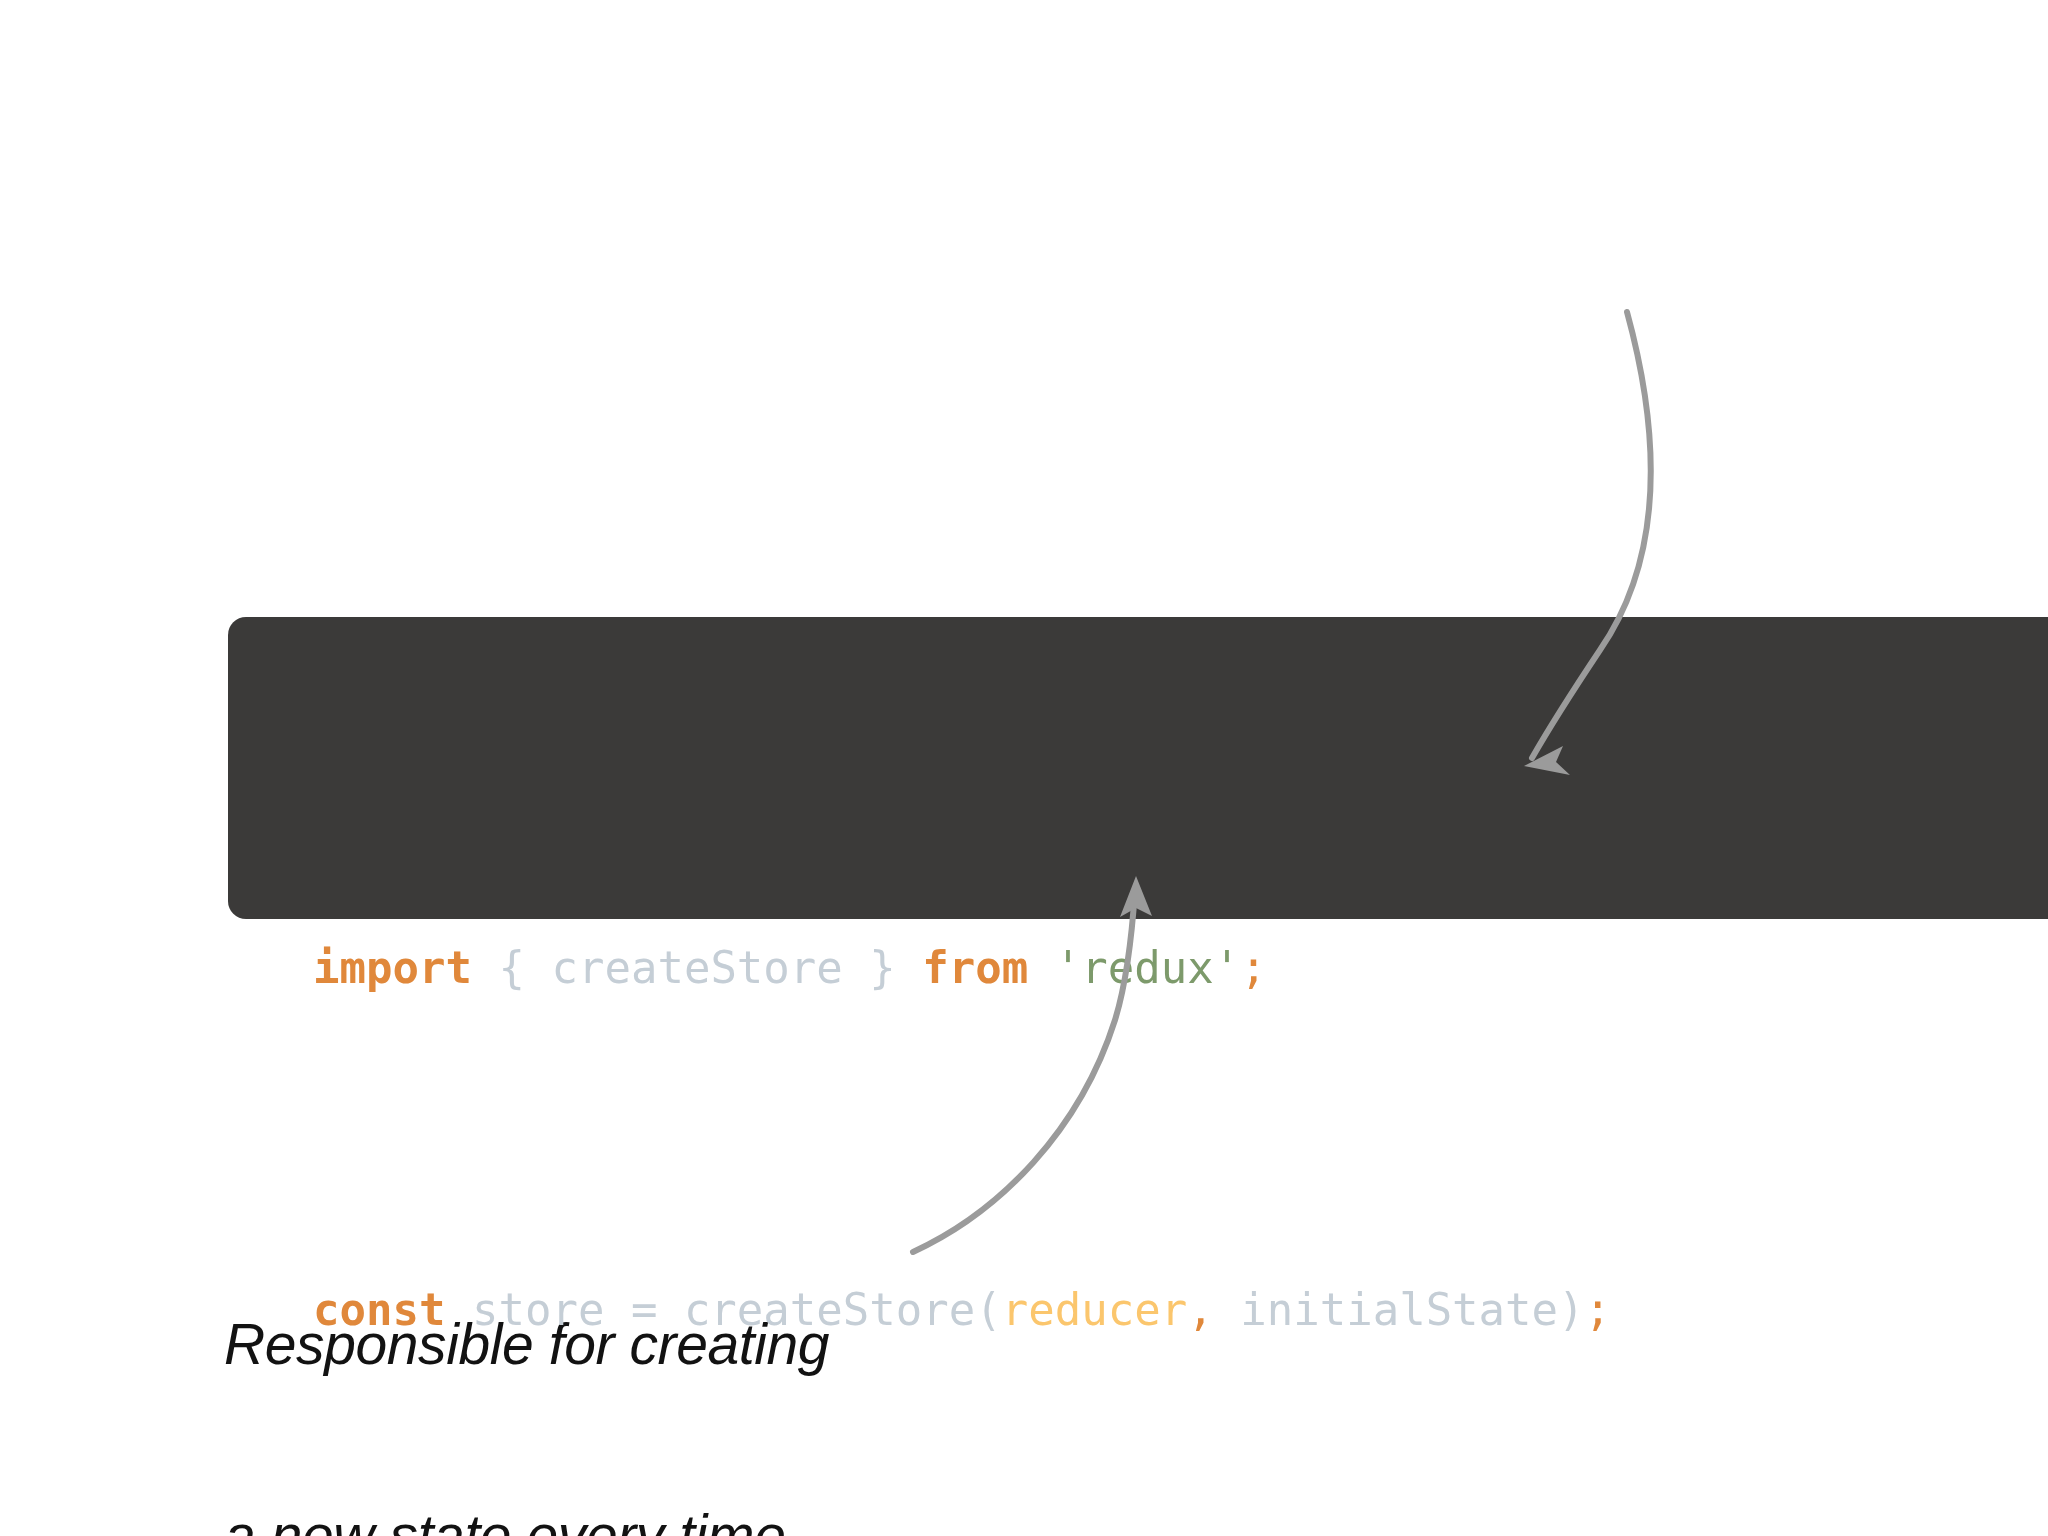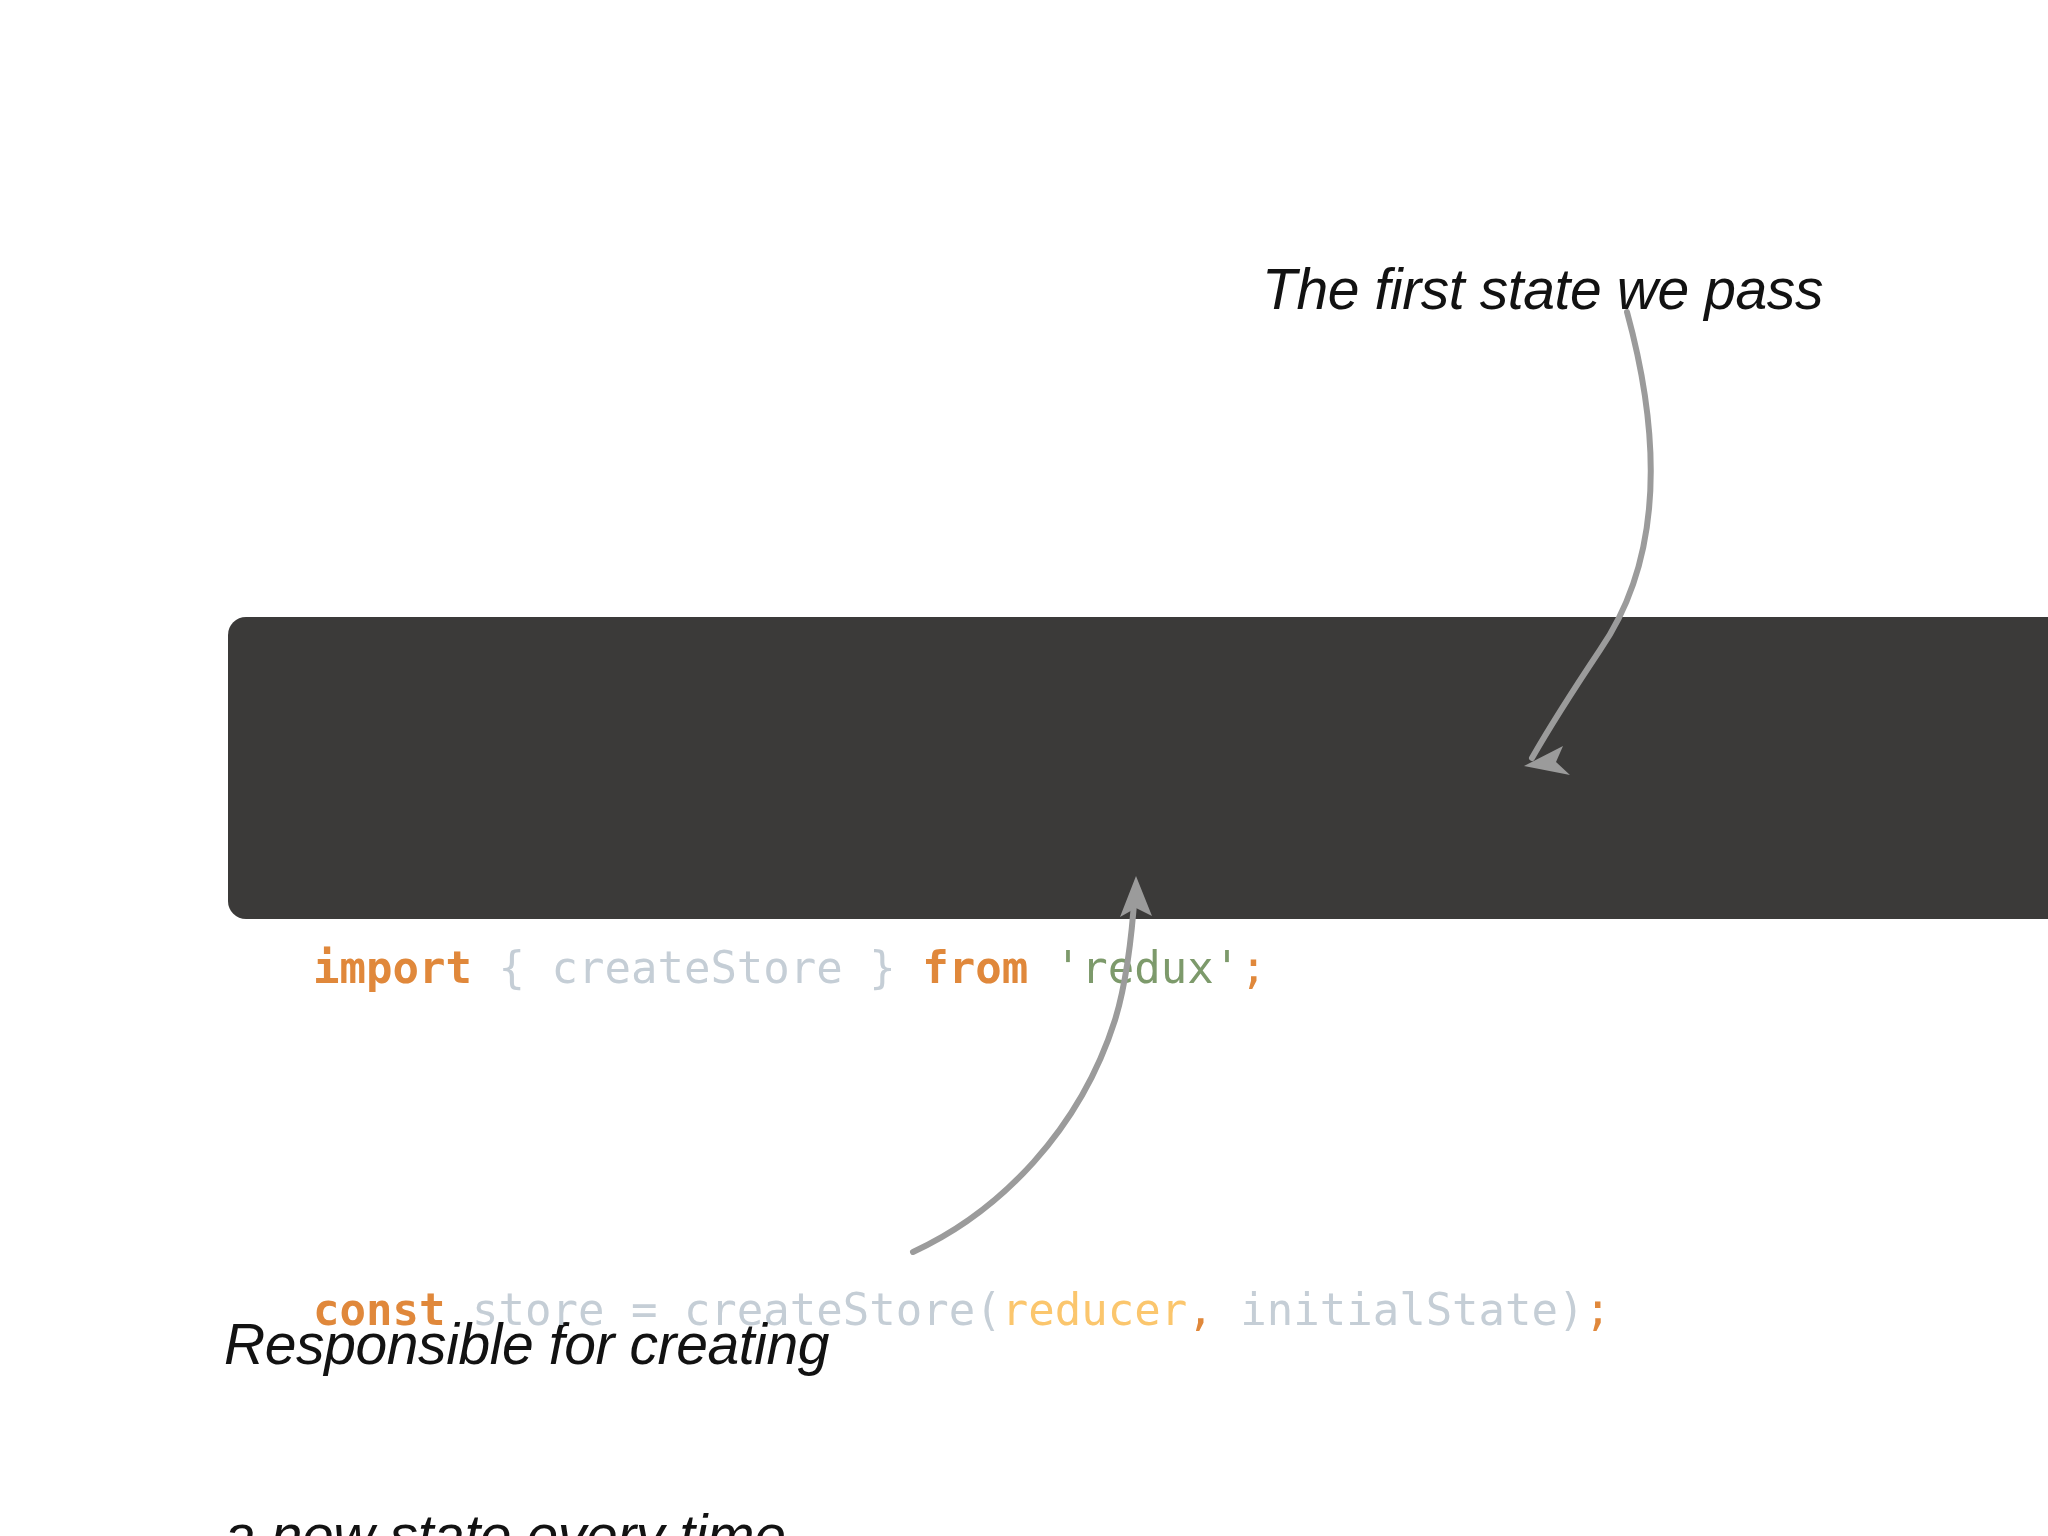--- a/index.html
+++ b/index.html
@@ -78,21 +78,20 @@
     height: 1536px;
     pointer-events: none;
   }
 </style>
 </head>
 <body>
 
 <div id="slide" style="background: rgb(255, 255, 255);">
 
   <div class="annotation" id="annotation-top" style="color: rgb(18, 18, 18);">
-    <div>The first state we pass</div>
   </div>
 
   <div class="annotation" id="annotation-bottom" style="color: rgb(18, 18, 18);">
     <div>Responsible for creating</div>
     <div>a new state every time</div>
   </div>
 
   <div id="code-block" style="background: rgb(59, 58, 57);">
     <div id="code-lines">
       <div id="code-line-1"><span class="tok tok-kw" style="color: rgb(224, 136, 59); font-weight: 700;">import</span><span class="tok" style="color: rgb(197, 206, 214);"> { </span><span class="tok" style="color: rgb(197, 206, 214);">createStore</span><span class="tok" style="color: rgb(197, 206, 214);"> } </span><span class="tok tok-kw" style="color: rgb(224, 136, 59); font-weight: 700;">from</span><span class="tok" style="color: rgb(197, 206, 214);"> </span><span class="tok" style="color: rgb(125, 154, 107);">'redux'</span><span class="tok" style="color: rgb(224, 136, 59);">;</span></div>

